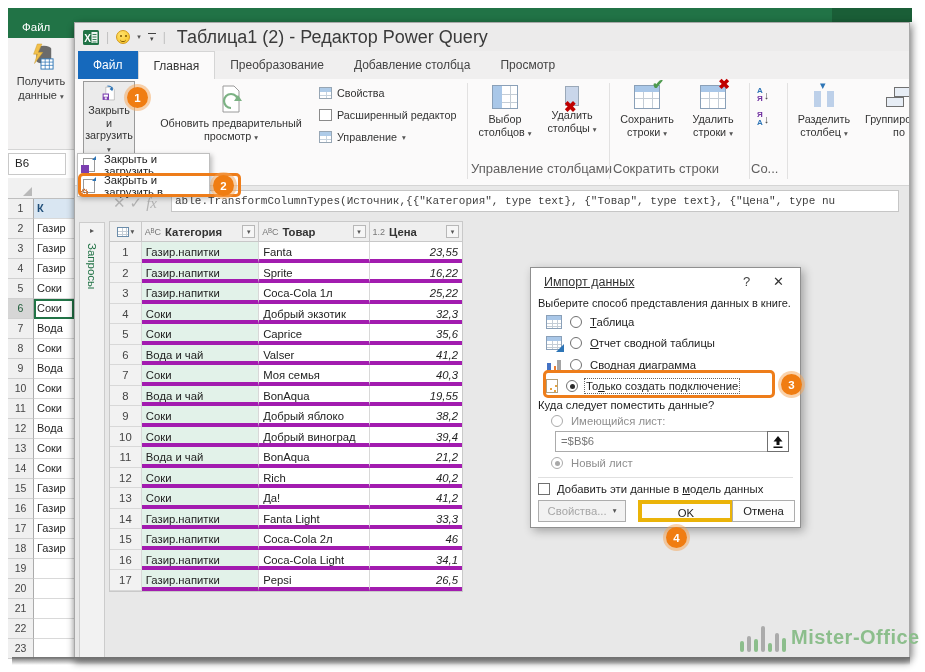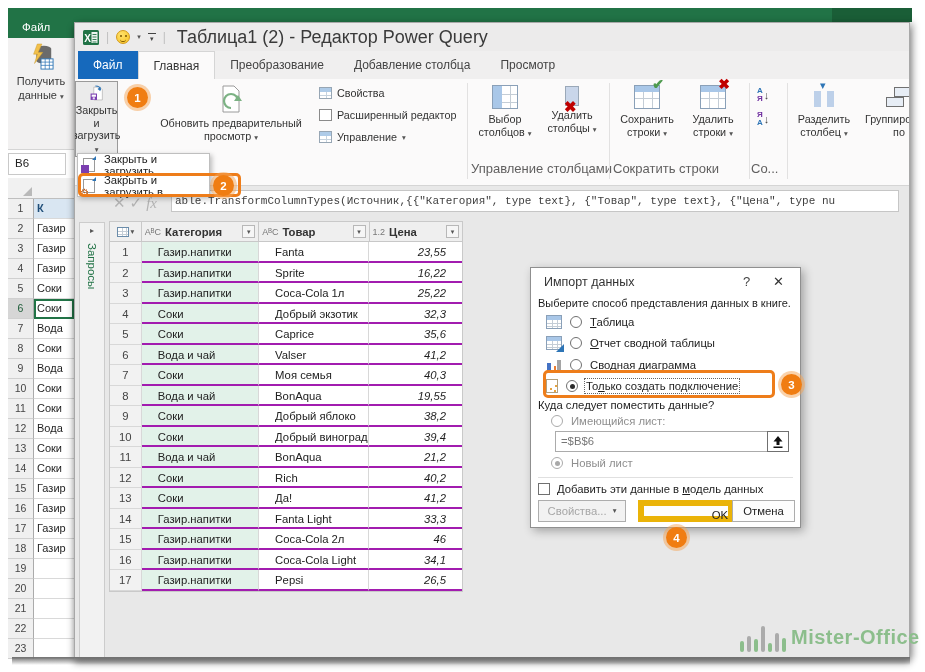--- a/index.html
+++ b/index.html
@@ -98,34 +98,34 @@
   .gh .cname { font-weight:bold; flex:1; white-space:nowrap; overflow:hidden; }
   .filter-btn { width:13px; height:13px; border:1px solid #B8B8B8; background:#F6F6F6; font-size:7px; color:#555; text-align:center; line-height:11px; flex:none; }
   .corner-grid { width:12px; height:10px; border:1px solid #6A8CAA; background:
       linear-gradient(#C4CDD6 0 0) 0 3px/100% 1px no-repeat,
       linear-gradient(#C4CDD6 0 0) 0 6px/100% 1px no-repeat,
       linear-gradient(#C4CDD6 0 0) 4px 0/1px 100% no-repeat,
       linear-gradient(#C4CDD6 0 0) 8px 0/1px 100% no-repeat, #fff; }
   .gh.c-cat { width:118px; } .gh.c-prod { width:111px; } .gh.c-price { width:93px; border-right:none; }
   .pqrow { display:flex; height:20.5px; font-size:11.3px; }
   .pqrow .prn { width:32px; background:#F2F2F2; border-right:1px solid #D8D8D8; border-bottom:1px solid #D8D8D8; color:#444; text-align:center; line-height:20px; }
-  .pqrow .pc { border-right:1px solid #D8D8D8; border-bottom:2px solid #a21caf; line-height:20px; padding:0 16px; white-space:nowrap; overflow:hidden; }
+  .pqrow .pc { border-right:1px solid #D8D8D8; border-bottom:4px solid #a21caf; line-height:20px; padding:0 4px; white-space:nowrap; overflow:hidden; }
   .pqrow .cat { width:118px; background:#E2F2E9; }
   .pqrow .prod { width:111px; }
   .pqrow .price { width:93px; border-right:none; text-align:right; font-style:italic; color:#1F1F1F; }
   
   #cl-menu { position:absolute; left:77px; top:153px; width:133px; background:#fff; border:1px solid #BFBFBF; box-shadow:2px 2px 5px rgba(0,0,0,.25); z-index:35; }
   .mitem { display:flex; align-items:center; height:21px; gap:9px; padding-left:5px; font-size:11.3px; color:#222; cursor:default; }
   .micon { width:12px; height:14px; border:1px solid #9A9A9A; background:#fff; position:relative; flex:none; }
   .micon::before { content:""; position:absolute; right:-2px; top:-3px; width:0; height:0; border-bottom:4px solid #2E75B6; border-left:4px solid transparent; }
   .ic-close-load::after { content:""; position:absolute; left:-3px; bottom:-2px; width:8px; height:8px; background:#7B3FB0; }
   .ic-close-load-to::after { content:"⚙"; position:absolute; left:-4px; bottom:-6px; font-size:10px; color:#C55A11; }
   
   #dlg { position:absolute; left:530px; top:267px; width:271px; height:261px; background:#fff; border:1px solid #8F8F8F; box-shadow:3px 3px 9px rgba(0,0,0,.3); z-index:40; font-size:11.3px; color:#1d1d1d; }
-  #dlg-title { position:absolute; left:13px; top:7px; font-size:12.5px; color:#333; }
+  #dlg-title { position:absolute; left:13px; top:7px; font-size:12.5px; color:#333;text-decoration:underline; }
   #dlg-help { position:absolute; left:212px; top:6px; font-size:13px; color:#444; }
   #dlg-close { position:absolute; left:242px; top:6px; font-size:13px; color:#333; }
   #dlg-prompt { position:absolute; left:7px; top:29px; font-size:11px; white-space:nowrap; }
   #dlg-opts { position:absolute; left:15px; top:43px; width:240px; }
   .opt { display:flex; align-items:center; height:21.5px; gap:8px; }
   .oicon { width:16px; height:14px; flex:none; position:relative; }
   .ic-table, .ic-pivot-table { border:1px solid #8AA0B8; background:
       linear-gradient(#A9C7E8 0 0) 0 0/100% 4px no-repeat,
       linear-gradient(#C4CDD6 0 0) 0 7px/100% 1px no-repeat,
       linear-gradient(#C4CDD6 0 0) 0 10px/100% 1px no-repeat,
@@ -149,21 +149,21 @@
   .dis-row { position:absolute; display:flex; align-items:center; gap:8px; color:#8F8F8F; }
   #dlg-existing { left:20px; top:147px; }
   #dlg-range { position:absolute; left:24px; top:163px; width:216px; height:21px; border:1px solid #ABABAB; background:#fff; color:#767676; line-height:19px; padding-left:5px; }
   #dlg-range-btn { position:absolute; left:236px; top:163px; width:22px; height:21px; border:1px solid #707070; background:#fff; display:flex; align-items:center; justify-content:center; }
   #dlg-newsheet { left:20px; top:189px; }
   #dlg-divider { position:absolute; left:7px; top:209px; right:7px; height:1px; background:#E0E0E0; }
   #dlg-check { position:absolute; left:7px; top:215px; display:flex; align-items:center; gap:7px; }
   .checkbox { width:12px; height:12px; border:1px solid #707070; background:#fff; flex:none; }
   .dbtn { position:absolute; top:232px; height:22px; border:1px solid #ADADAD; background:#FDFDFD; text-align:center; line-height:20px; font-size:11.3px; color:#222; }
   #btn-props { left:7px; width:88px; background:#F2F2F2; color:#A6A6A6; display:flex; align-items:center; justify-content:center; gap:6px; }
-  #btn-ok { left:107px; width:96px; border:6px solid #eab308; line-height:18px;text-align:right; }
+  #btn-ok { left:107px; width:96px; border:4px solid #eab308; line-height:18px; }
   #btn-cancel { left:201px; width:63px; }
   
   .ann { position:absolute; width:21px; height:21px; border-radius:50%; background:#F07D12; color:#fff; font-weight:bold; font-size:11.5px; display:flex; align-items:center; justify-content:center; box-shadow:0 0 0 3px rgba(246,166,88,.5); z-index:50; }
   .hl { position:absolute; border:3px solid #EE7D1A; border-radius:5px; z-index:45; pointer-events:none; }
   #hl-menu { left:78px; top:173px; width:163px; height:24px; }
   #hl-opt { left:543px; top:370px; width:232px; height:28px; }
   
   #watermark { position:absolute; left:740px; top:622px; display:flex; align-items:flex-end; gap:5px; z-index:12; }
   #wm-bars { display:flex; align-items:flex-end; gap:3px; }
   #wm-bars i { display:block; width:4px; border-radius:2px; }
@@ -338,21 +338,21 @@
     <div id="pq-tabs">
       <span class="pq-tab file">Файл</span>
       <span class="pq-tab active">Главная</span>
       <span class="pq-tab">Преобразование</span>
       <span class="pq-tab">Добавление столбца</span>
       <span class="pq-tab">Просмотр</span>
     </div>
 
     <div id="pq-ribbon">
 
-      <div class="bigbtn pressed" style="left:0;width:43px;">
+      <div class="bigbtn pressed" style="left:8px;width:52px;">
         <svg width="30" height="30" viewBox="0 0 30 30">
           <path d="M9 4h11l5 5v19H9z" fill="#fff" stroke="#9A9A9A"></path>
           <path d="M12 2c7 0 9.5 3 9.5 7.5" fill="none" stroke="#2E75B6" stroke-width="2"></path>
           <path d="M21.5 3.5v8l-5.5-4z" fill="#2E75B6"></path>
           <rect x="3" y="16" width="12" height="12" fill="#7B3FB0"></rect>
           <rect x="5" y="18" width="8" height="4" fill="#fff"></rect>
           <rect x="7" y="23" width="4" height="4" fill="#E8DCF5"></rect>
         </svg>
         <span><span>Закрыть и</span><br><span>загрузить</span> <span class="caret">▾</span></span>
       </div>

